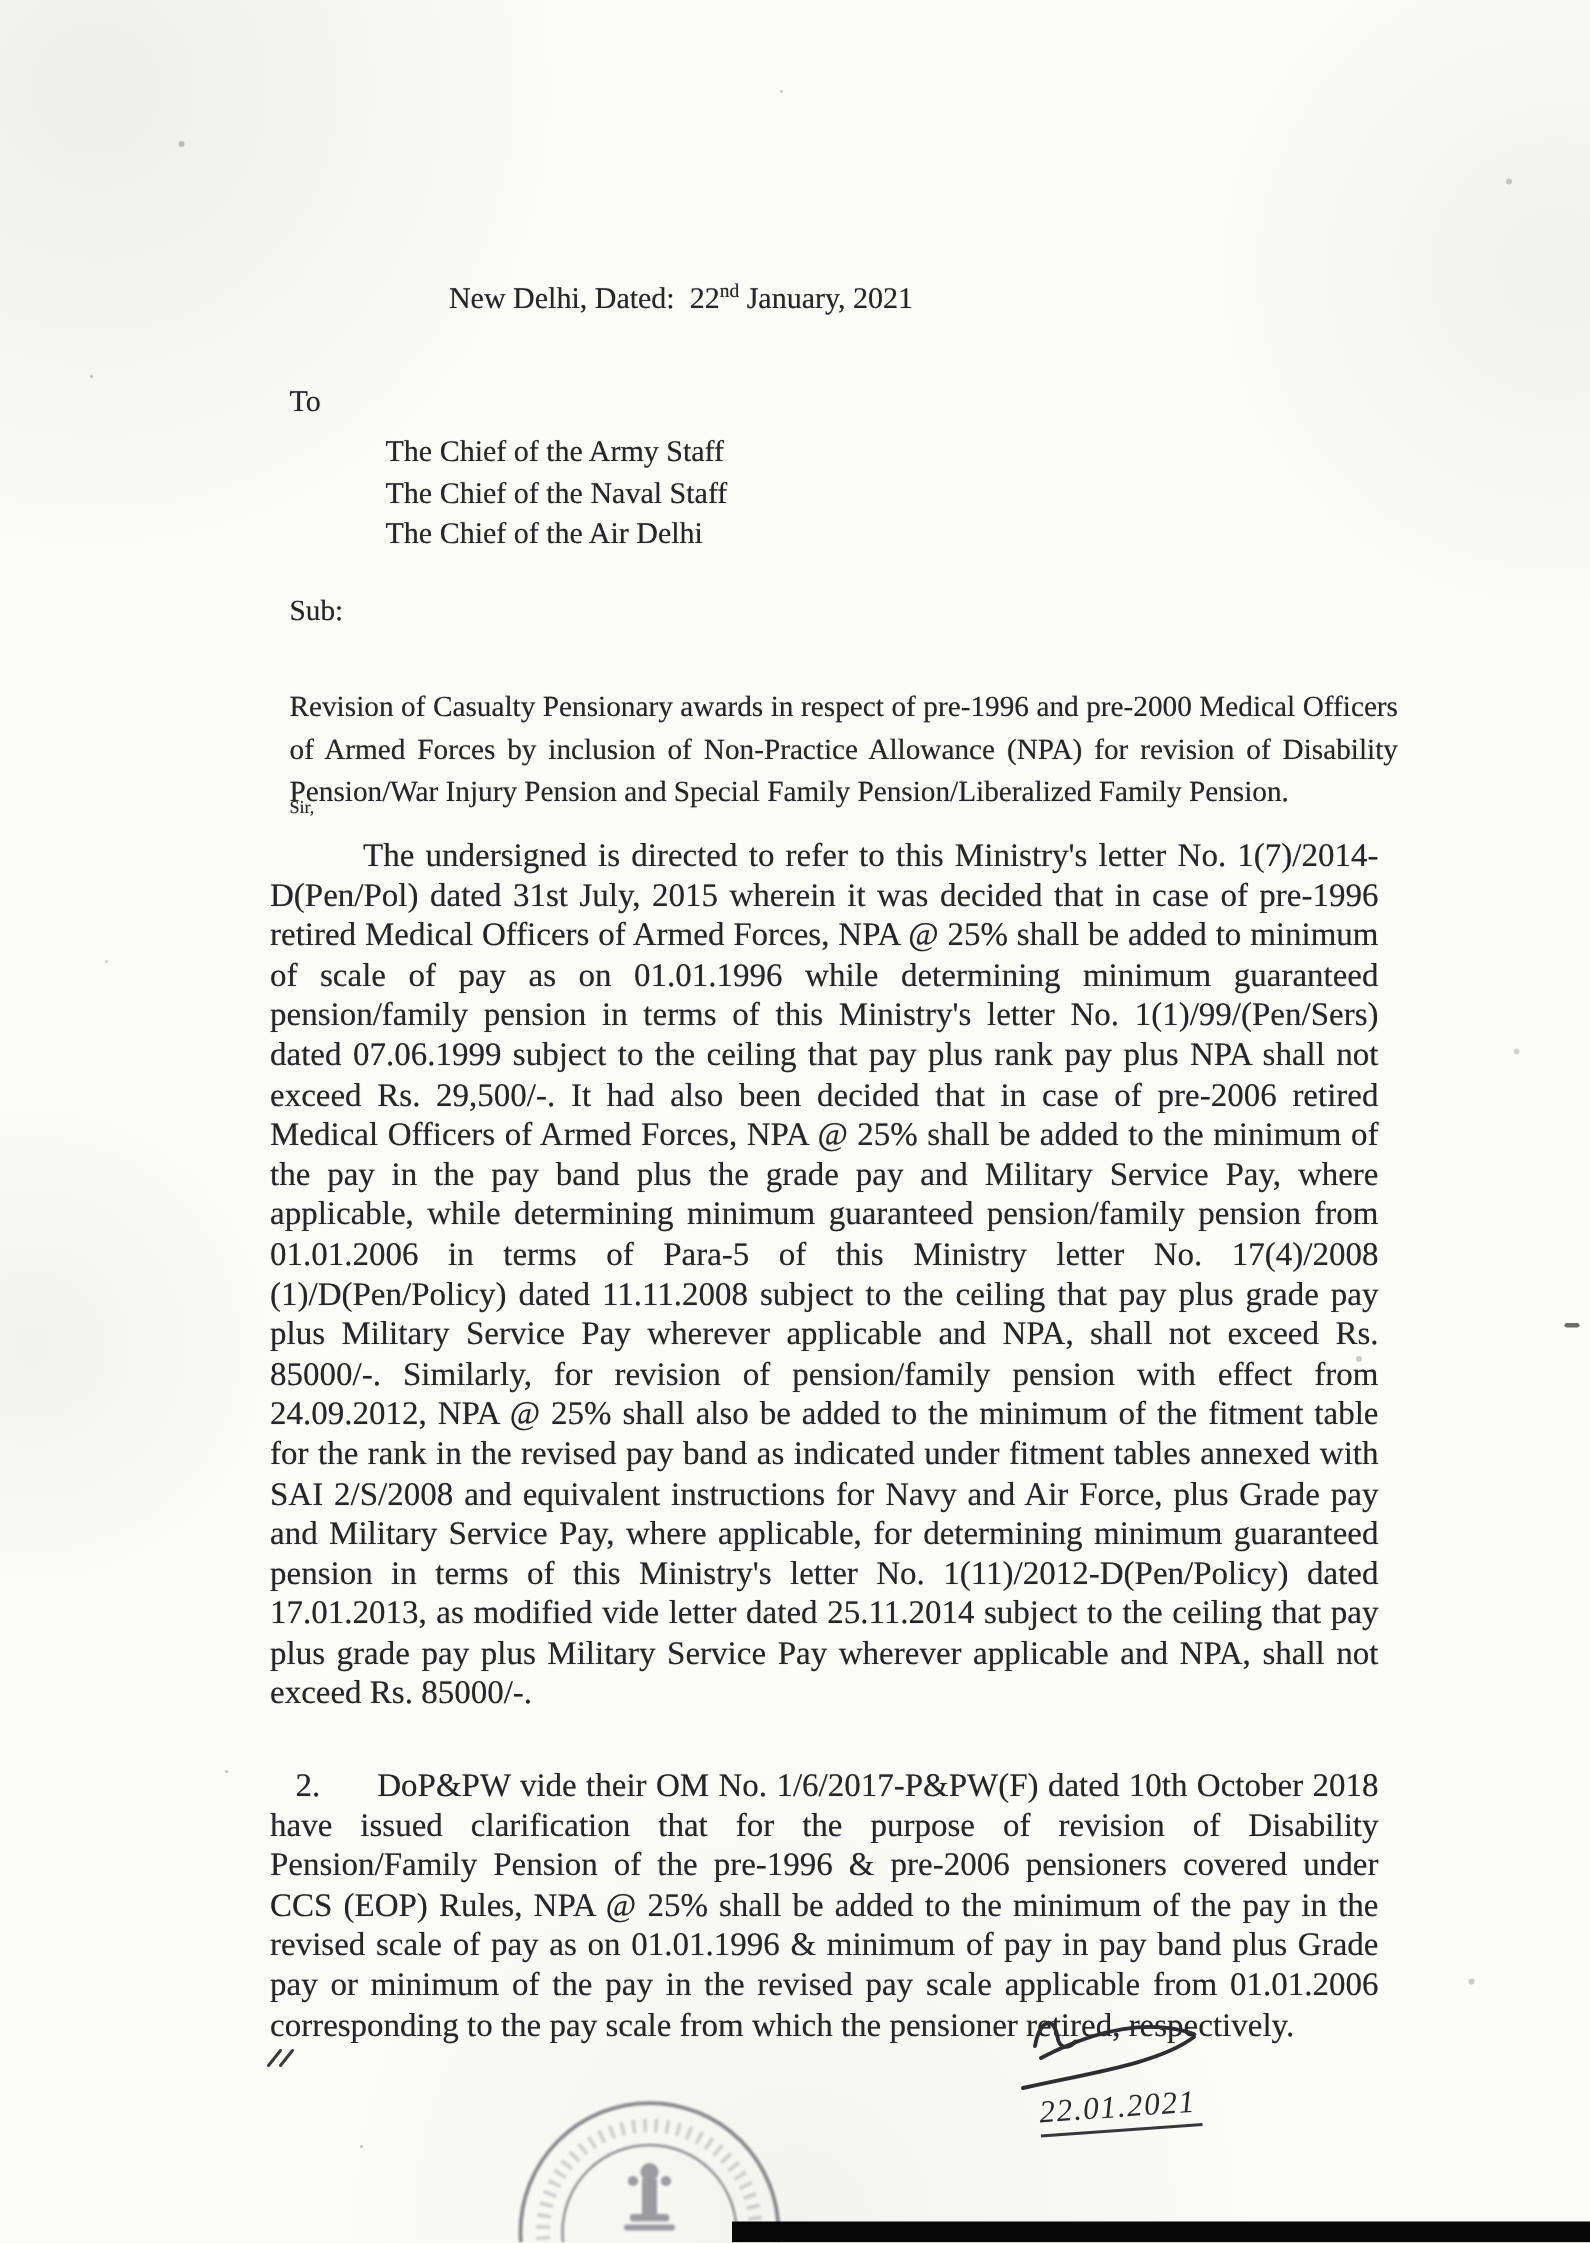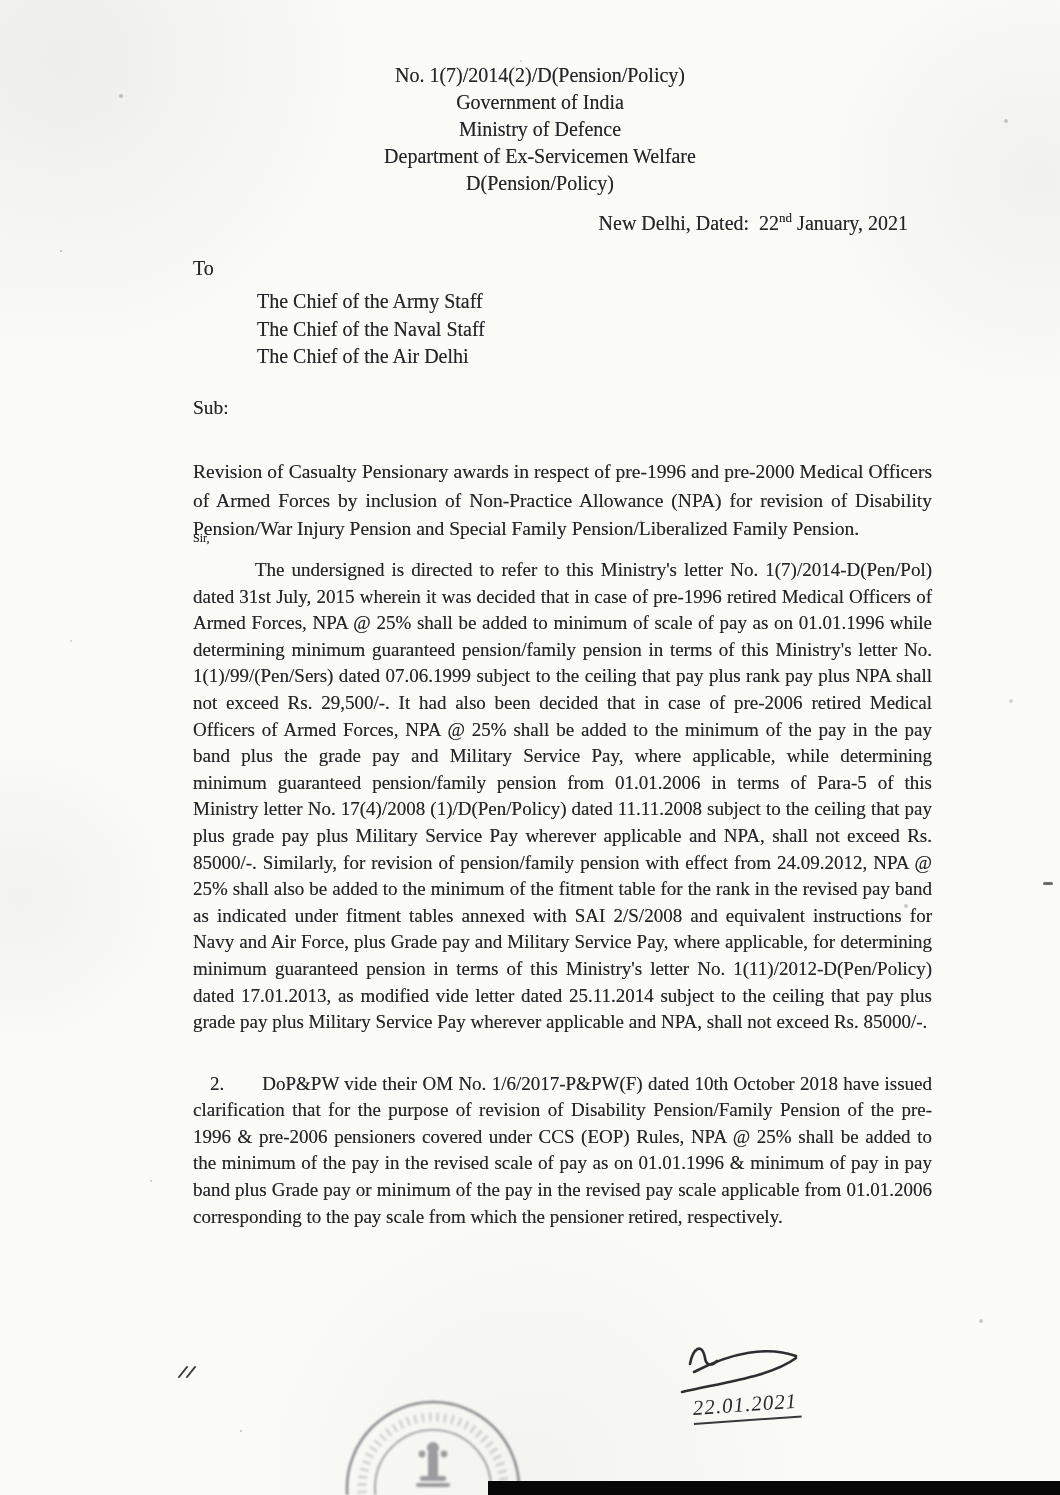--- a/index.html
+++ b/index.html
@@ -27,40 +27,40 @@
       radial-gradient(circle at 50% 99%, rgba(120,120,115,0.06), transparent 20%);
     pointer-events: none;
   }
   .ink { text-shadow: 0 0 0.6px rgba(40,40,40,0.55); }
 
   .letterhead {
     position: absolute; top: 62px; left: 80px; width: 920px;
     text-align: center; font-size: 20px; line-height: 27px;
   }
   .date-line {
-    position: absolute; top: 210px; left: 0; width: 908px;
-    text-align: right; font-size: 20px;
+    position: absolute; top: 186px; left: 0; width: 908px;
+    text-align: center; font-size: 20px;
   }
   .sup { vertical-align: super; font-size: 13px; }
 
   .to-label { position: absolute; top: 257px; left: 193px; font-size: 20px; }
   .recipients { position: absolute; top: 288px; left: 257px; font-size: 20px; line-height: 27.5px; }
 
   .subject-row {
     position: absolute; top: 394px; left: 193px; width: 739px;
     display: flex; font-size: 19.5px; line-height: 28.5px; flex-direction: column;
   }
   .subject-label { flex: 0 0 64px; }
   .subject-text { flex: 1 1 auto; text-align: justify; }
 
   .salutation { position: absolute; top: 531px; left: 193px; font-size: 12px; }
 
   .body-flow {
-    position: absolute; top: 557px; left: 193px; width: 739px;
-    font-size: 19px; line-height: 26.6px; text-align: justify;
+    position: absolute; top: 557px; left: 180px; width: 739px;
+    font-size: 22px; line-height: 26.6px; text-align: justify;
   }
   .para1 { text-indent: 62px; }
   .para2 { margin-top: 35px; text-indent: 17px; }
   .num-gap { display: inline-block; width: 38px; }
 
   
   .signature-svg { position: absolute; left: 660px; top: 1334px; filter: blur(0.3px); }
   .hand-date {
     position: absolute; left: 692px; top: 1396px; width: 108px;
     font-size: 21px; font-style: italic; color: #2a2a2e;
@@ -97,27 +97,20 @@
       240px 1430px 0 0 rgba(90,90,90,0.35),
       70px 640px 0 0 rgba(90,90,90,0.3),
       1010px 700px 0 1px rgba(90,90,90,0.25);
   }
 </style>
 </head>
 <body>
 
 <div class="page">
 
-  <header class="letterhead ink">
-    <div>No. 1(7)/2014(2)/D(Pension/Policy)</div>
-    <div>Government of India</div>
-    <div>Ministry of Defence</div>
-    <div>Department of Ex-Servicemen Welfare</div>
-    <div>D(Pension/Policy)</div>
-  </header>
 
   <div class="date-line ink">
     <span>New Delhi, Dated:&nbsp; 22</span><span class="sup">nd</span><span> January, 2021</span>
   </div>
 
   <div class="to-label ink">To</div>
 
   <div class="recipients ink">
     <div>The Chief of the Army Staff</div>
     <div>The Chief of the Naval Staff</div>

